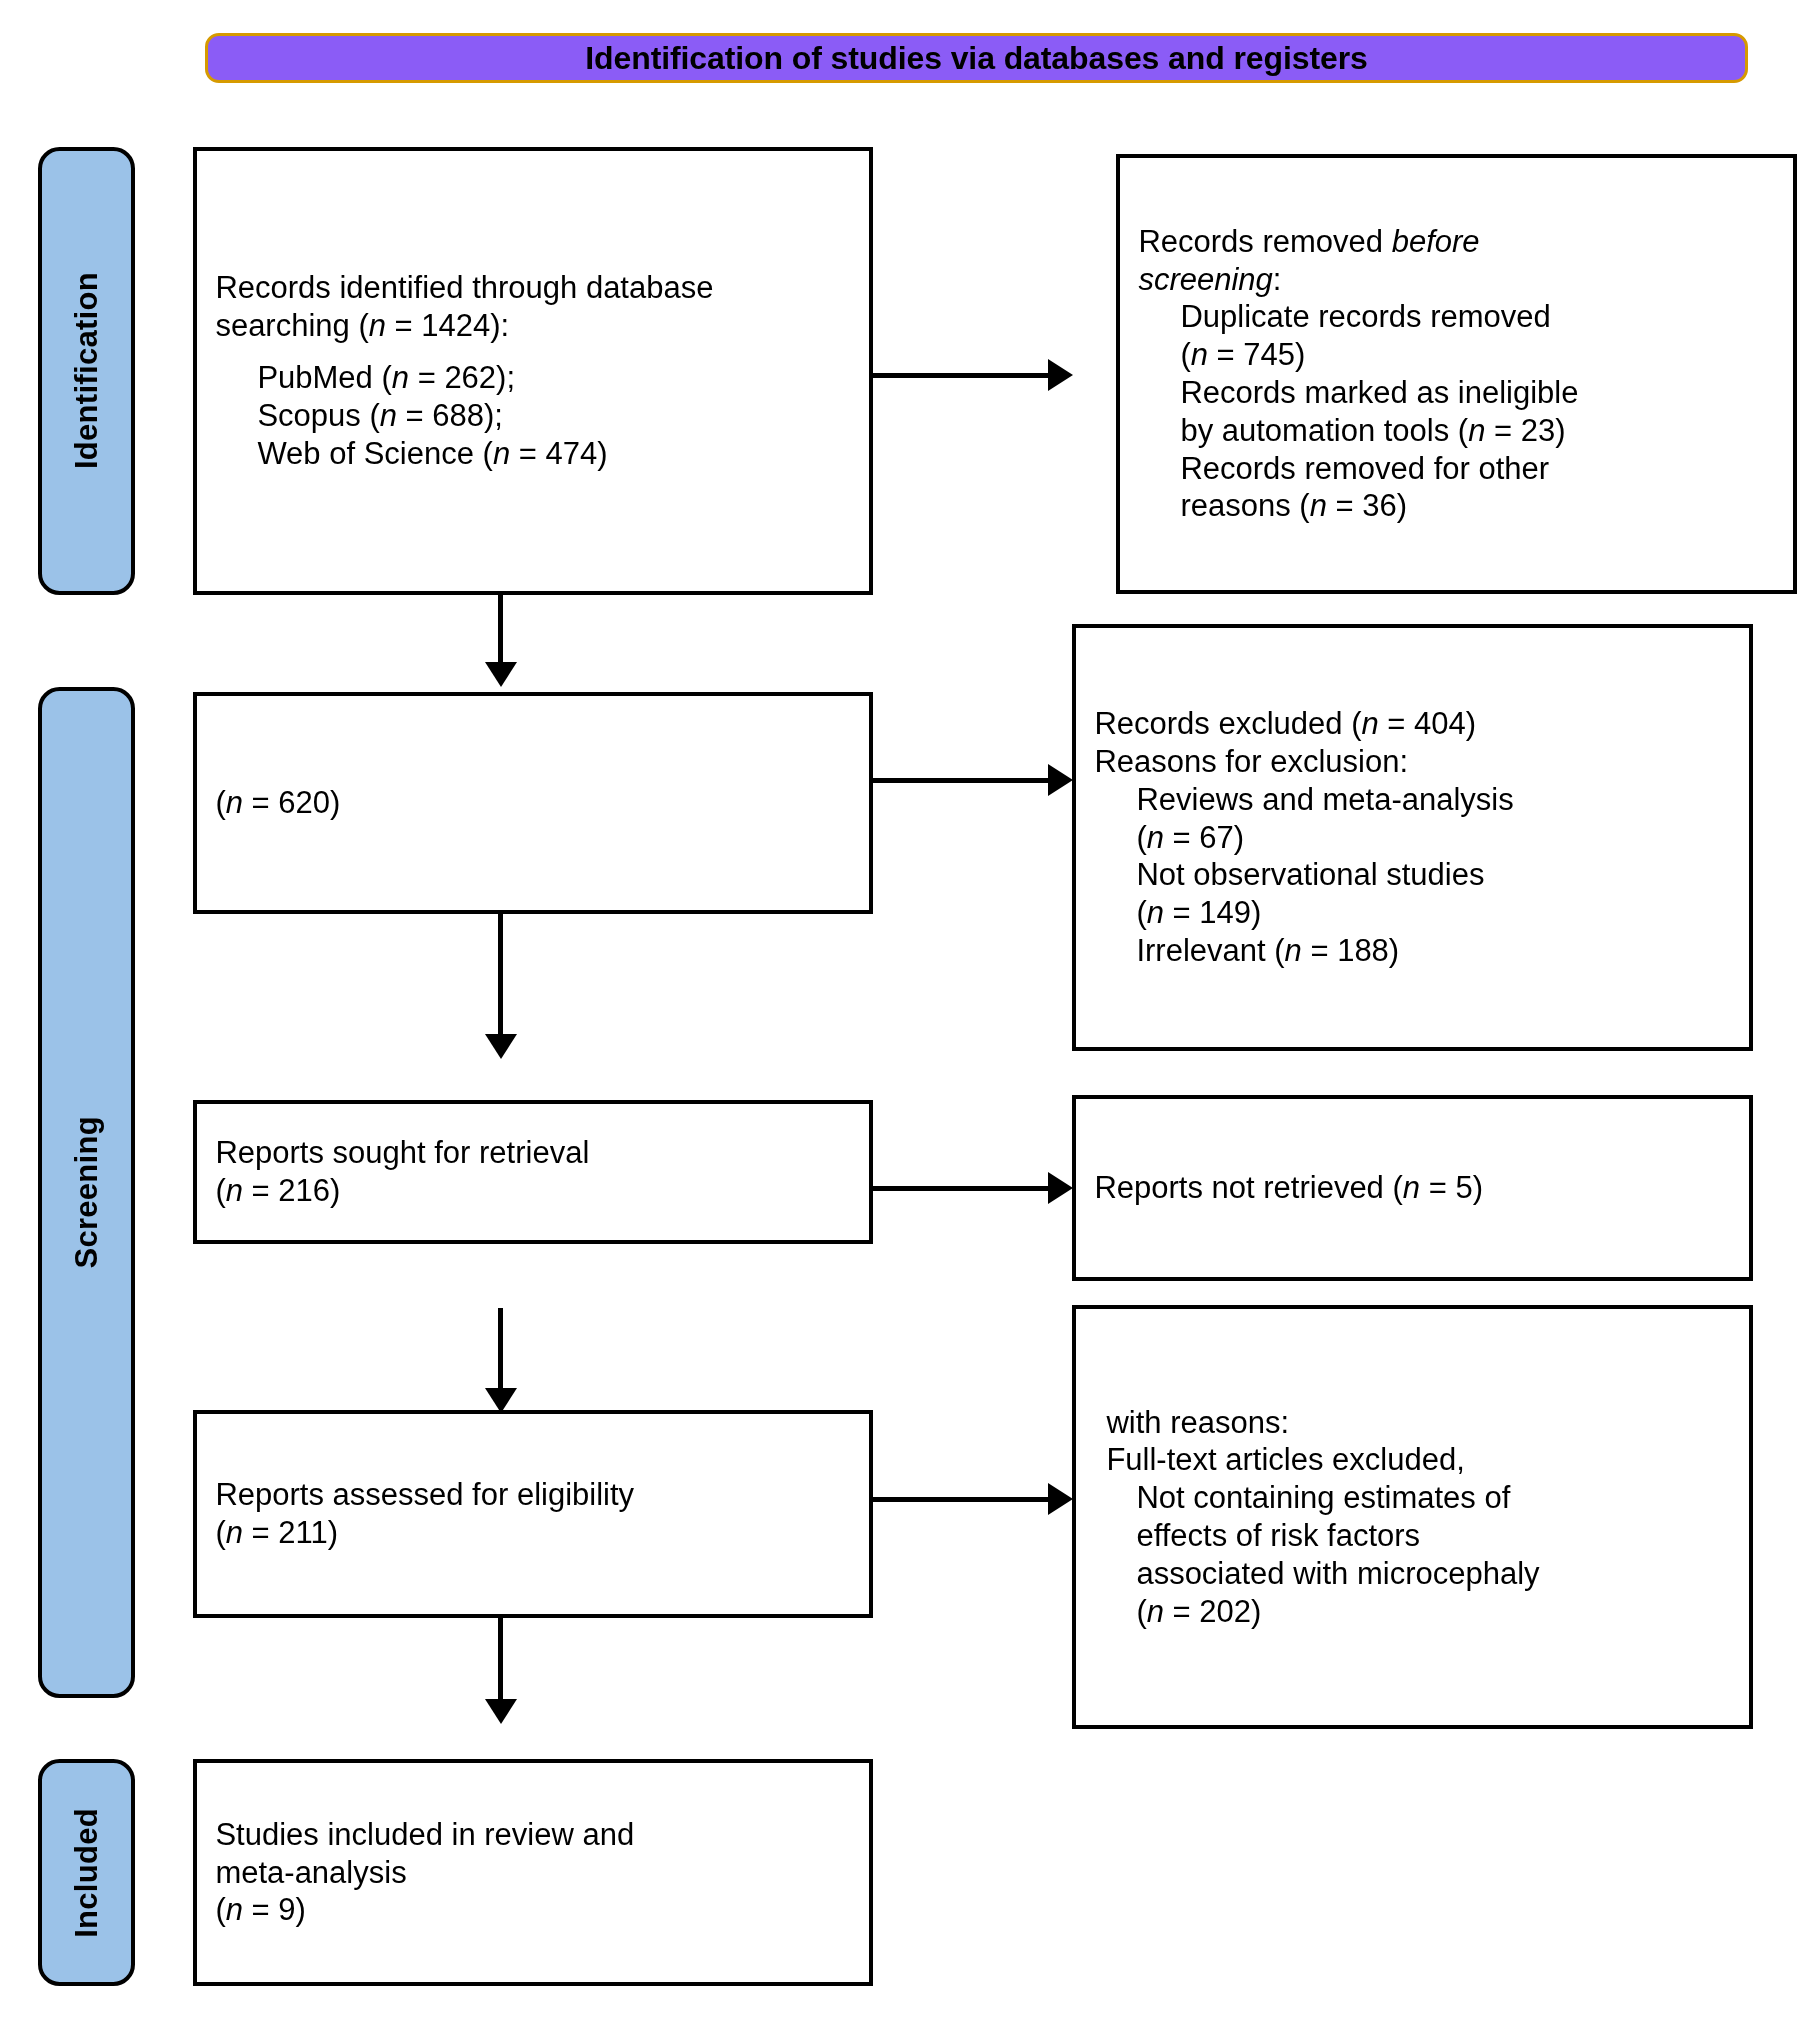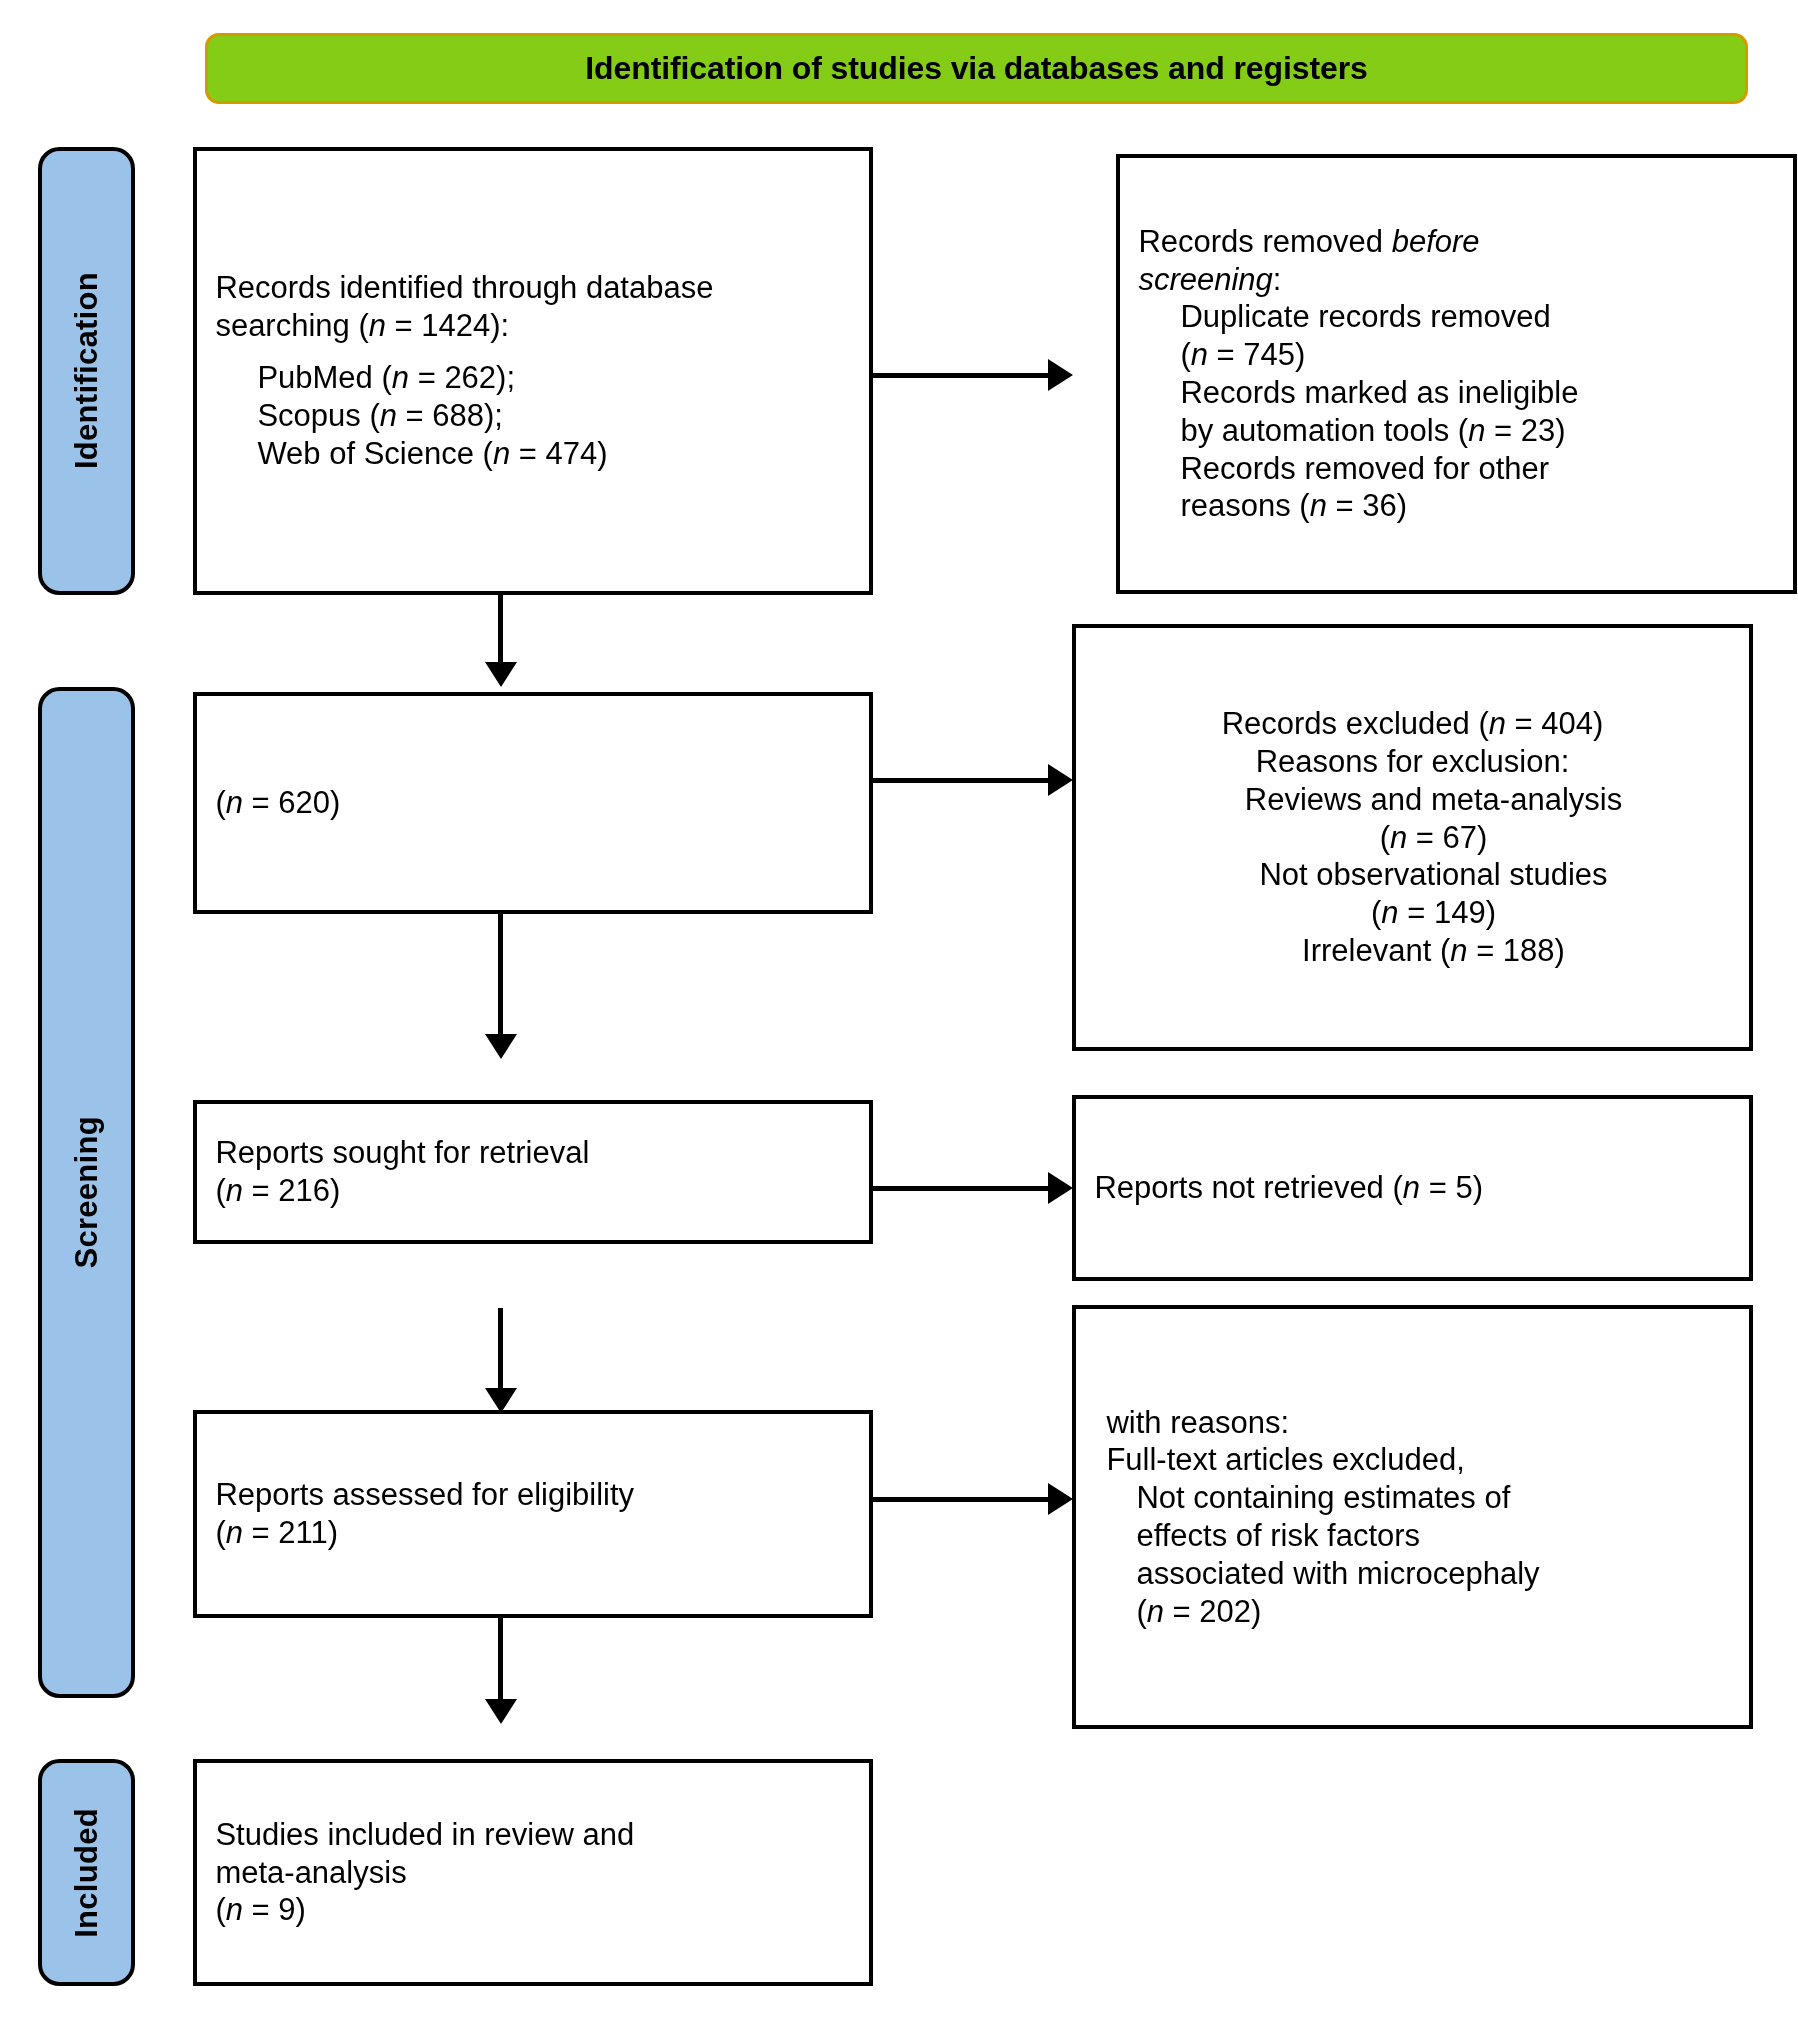--- a/index.html
+++ b/index.html
@@ -17,22 +17,22 @@
     background: #ffffff;
     overflow: hidden;
   }
 
   
   .banner {
     position: absolute;
     left: 205px;
     top: 33px;
     width: 1543px;
-    height: 71px;
-    background: #84cc16;
+    height: 50px;
+    background: #8b5cf6;
     border: 3.8px solid #D69A00;
     border-radius: 14px;
     display: flex;
     align-items: center;
     justify-content: center;
     box-sizing: border-box;
   }
   .banner-text {
     font-size: 32px;
     font-weight: bold;
@@ -161,21 +161,21 @@
 
   <div class="vline" style="left:498px; top:595px; height:70px;"></div>
   <div class="arrow-down" style="left:485px; top:662px;"></div>
 
   <div class="box" style="left:193px; top:692px; width:680px; height:222px;">
     <div class="box-body">
       <div class="line"><span>(</span><em class="it">n</em><span> = 620)</span></div>
     </div>
   </div>
 
-  <div class="box" style="left:1072px; top:624px; width:681px; height:427px;text-align:center;">
+  <div class="box" style="left:1072px; top:624px; width:681px; height:427px;">
     <div class="box-body">
       <div class="line"><span>Records excluded (</span><em class="it">n</em><span> = 404)</span></div>
       <div class="line">Reasons for exclusion:</div>
       <div class="line indent">Reviews and meta-analysis</div>
       <div class="line indent"><span>(</span><em class="it">n</em><span> = 67)</span></div>
       <div class="line indent">Not observational studies</div>
       <div class="line indent"><span>(</span><em class="it">n</em><span> = 149)</span></div>
       <div class="line indent"><span>Irrelevant (</span><em class="it">n</em><span> = 188)</span></div>
     </div>
   </div>

